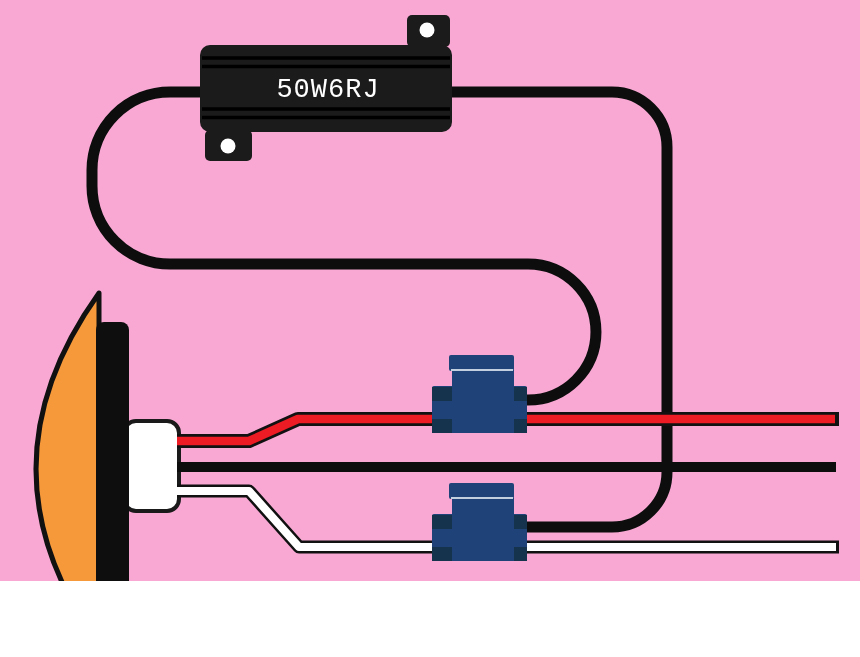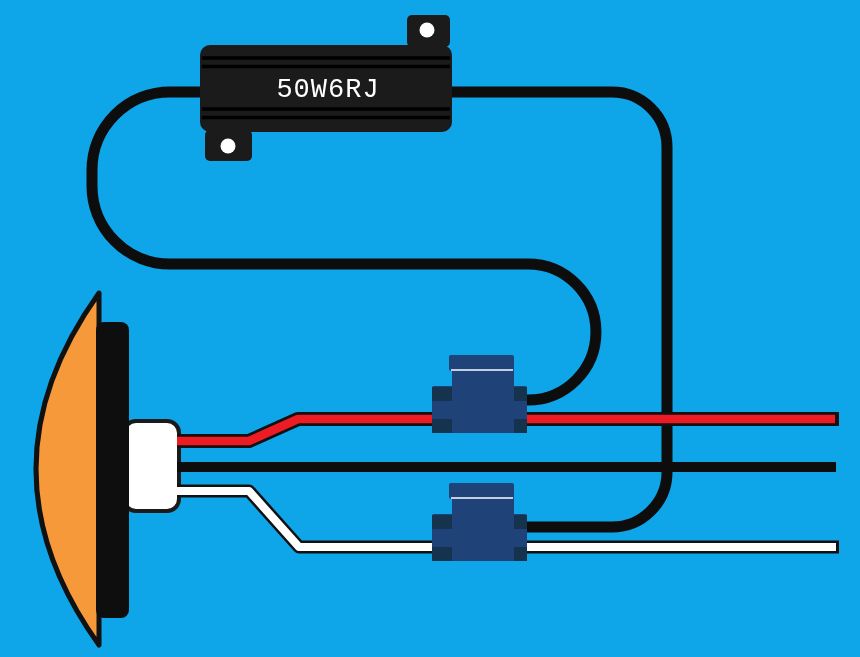--- a/index.html
+++ b/index.html
@@ -4,22 +4,22 @@
 <style>
   html, body {
     margin: 0;
     padding: 0;
     background: #ffffff;
     font-family: "Liberation Sans", sans-serif;
   }
   .canvas-wrap {
     position: relative;
     width: 860px;
-    height: 657px;
-    background: #0ea5e9;
+    height: 581px;
+    background: #f9a8d4;
     overflow: hidden;
   }
   svg { display: block; }
 </style>
 </head>
 <body>
 
 <div class="canvas-wrap">
   <svg width="860" height="657" viewBox="0 0 860 657" xmlns="http://www.w3.org/2000/svg">
 

